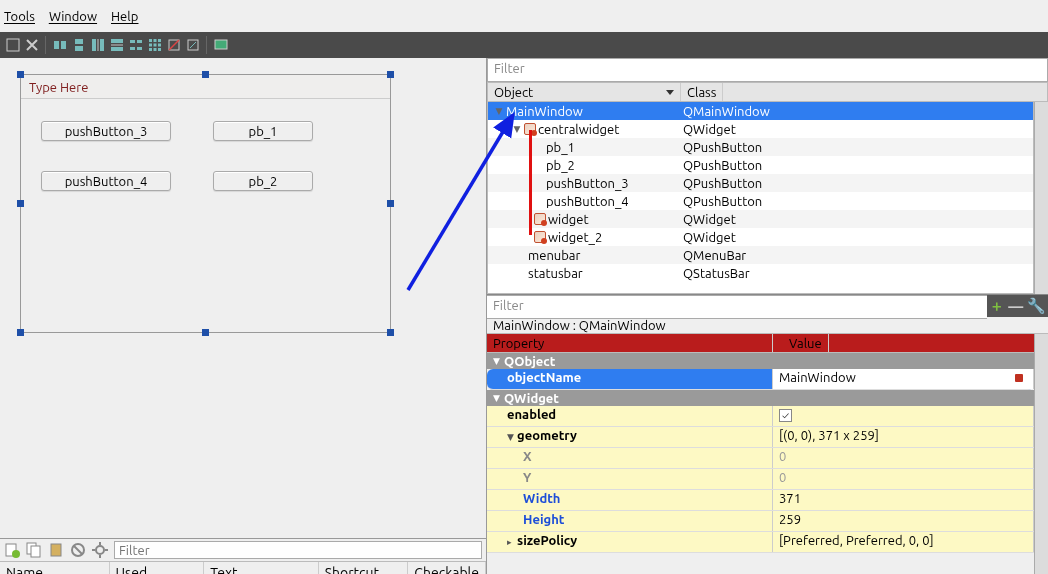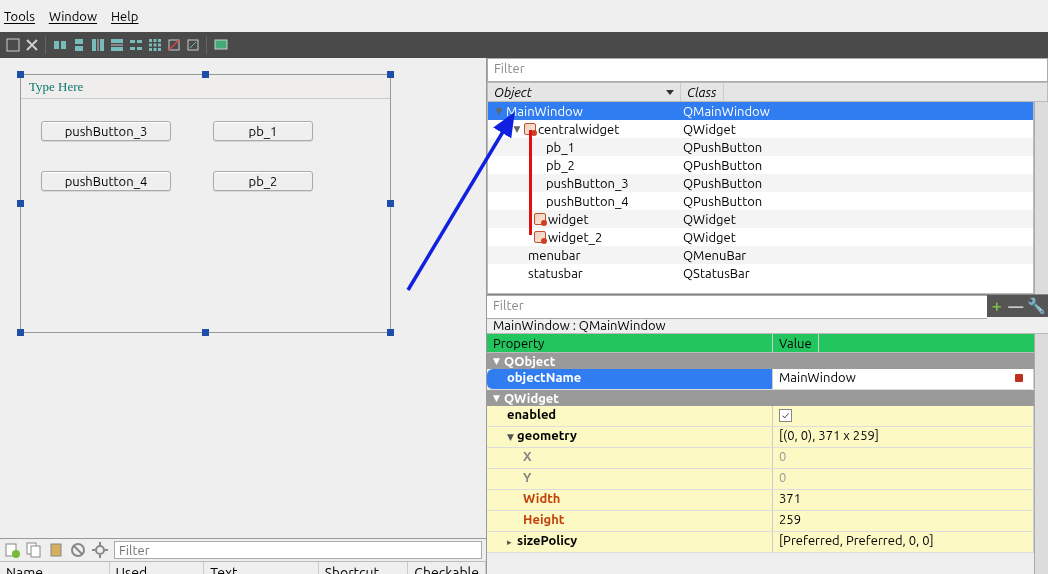--- a/index.html
+++ b/index.html
@@ -21,72 +21,72 @@
 .left-pane { width: 487px; background: #efefef; border-right: 1px solid #999; display:flex; flex-direction:column;}
 .right-pane { flex: 1; display: flex; flex-direction: column; background: #efefef; }
 
 
 .canvas-wrap { flex:1; position: relative; padding: 12px; }
 .form-canvas { position: relative; margin: 4px 8px; width: 371px; height: 259px; border: 1px solid #999; background-image: radial-gradient(#b7b7b7 0.7px, transparent 0.7px); background-size: 6px 6px; background-color: #efefef; }
 .handle { position: absolute; width: 7px; height: 7px; background: #1e4fa8; }
 .h-tl { top:-4px; left:-4px; } .h-tm { top:-4px; left:50%; margin-left:-4px; } .h-tr { top:-4px; right:-4px; }
 .h-ml { top:50%; left:-4px; margin-top:-4px; } .h-mr { top:50%; right:-4px; margin-top:-4px; }
 .h-bl { bottom:-4px; left:-4px; } .h-bm { bottom:-4px; left:50%; margin-left:-4px; } .h-br { bottom:-4px; right:-4px; }
-.form-menu { height: 24px; background: #efeeed; border-bottom:1px solid #ccc; display:flex; align-items:center; padding:0 8px; color:#0f766e;font-family:Liberation Serif, serif;}
+.form-menu { height: 24px; background: #efeeed; border-bottom:1px solid #ccc; display:flex; align-items:center; padding:0 8px; color:#7f1d1d;}
 .form-body { position:relative; }
 .push-btn { position:absolute; background:#efefef; border:1px solid #aaa; border-radius:3px; padding:2px 10px; min-width:100px; text-align:center; box-shadow: inset 0 1px 0 #fff, 0 1px 1px rgba(0,0,0,0.1);}
 
 
 .actions-panel { height: 48px; border-top:1px solid #999; display:flex; flex-direction:column;}
 .actions-toolbar { height:22px; display:flex; align-items:center; padding:0 4px; gap:6px;}
 .actions-toolbar .ic { width:16px; height:16px; }
 .actions-filter { border:1px solid #aaa; flex:1; margin-left:auto; height:18px; padding:0 4px; color:#888; background:#fff;}
 .actions-header { display:flex; height:24px; border-top:1px solid #bbb;}
 .actions-header div { border-right:1px solid #ccc; padding:3px 6px; font-size:14px;}
 
 
 .filter-row { height: 24px; border:1px solid #aaa; margin:0; background:#fff; color:#888; padding:2px 6px; position:relative;}
 .obj-header { display:flex; background:#e5e5e5; border:1px solid #bbb;}
-.obj-header div { padding:2px 6px; border-right:1px solid #ccc;font-style:italic;}
+.obj-header div { padding:2px 6px; border-right:1px solid #ccc;}
 .obj-header .col1 { width:193px; position:relative;}
 .obj-header .col1::after { content:""; position:absolute; right:6px; top:7px; border-left:4px solid transparent; border-right:4px solid transparent; border-top:5px solid #333;}
 .tree { border:1px solid #bbb; border-top:none; background:#fff; max-height:192px; overflow:hidden;}
 .tree-row { display:flex; height:18px; align-items:center; font-size:13.5px;}
 .tree-row .c1 { width:193px; padding-left:6px; display:flex; align-items:center; gap:2px; white-space:nowrap; position:relative;}
 .tree-row .c2 { padding-left:2px;}
 .tree-row.sel { background:#2f7df0; color:#fff;}
 .tree-row.alt { background:#f4f4f4;}
 .expander { width:10px; display:inline-block; text-align:center; color:#666; font-size:9px;}
 .widget-icon { width:12px; height:12px; display:inline-block; border:1px solid #c05030; background:linear-gradient(135deg,#e8d0c0,#ffe8d8); border-radius:2px; position:relative;}
 .widget-icon::after { content:""; position:absolute; right:-2px; bottom:-2px; width:6px; height:6px; background:#d04020; border-radius:50%;}
 .redline { position:absolute; width:3px; background:#e01010; left:529px;}
 
 
 .prop-section { flex:1; display:flex; flex-direction:column; border-top:1px solid #888;}
 .prop-filter-row { display:flex; height:22px;}
 .prop-filter-row .filter-row { flex:1; border-width:1px 0;}
 .prop-tools { display:flex; background:#555; align-items:center; padding:0 2px; gap:4px;}
 .prop-tools span { color:#7fc040; font-weight:bold; font-size:15px;}
 .prop-context { padding:1px 6px; background:#efefef; border-bottom:1px solid #bbb;}
-.prop-header { display:flex; background:#22c55e; border-bottom:1px solid #bbb;}
+.prop-header { display:flex; background:#b91c1c; border-bottom:1px solid #bbb;gap:10px;}
 .prop-header div { padding:2px 6px; border-right:1px solid #ccc;}
 .prop-header .pc1 { width:286px;}
 .prop-body { flex:1; overflow:hidden;}
 .prop-group { background:#9a9a9a; color:#fff; font-weight:bold; padding:1px 6px; display:flex; align-items:center; gap:4px;}
 .prop-group .exp { font-size:9px;}
 .prop-row { display:flex; height:21px; border-bottom:1px solid #ddd;}
 .prop-row .k { width:286px; padding:1px 6px 1px 20px; border-right:1px solid #ccc;}
 .prop-row .v { flex:1; padding:1px 6px; border-right:1px solid #ccc;}
 .prop-row.sel { background:#2f7df0; color:#fff;border-radius:6px;}
 .prop-row.sel .v { background:#fff; color:#000;}
 .prop-row.yellow { background:#fdf9c4;}
 .prop-row.yellow .k { font-weight:bold;}
 .prop-row.yellow.bold .k { font-weight:bold;}
 .prop-row.sub .k { padding-left:36px; color:#888;}
-.prop-row.sub.act .k { color:#c2410c;}
+.prop-row.sub.act .k { color:#1d4ed8;}
 .prop-row .v.gray { color:#999;}
 .prop-row .chk { width:13px; height:13px; border:1px solid #888; background:#fff; display:inline-flex; align-items:center; justify-content:center; font-size:10px; color:#333;}
 .hexp { width:10px; font-size:9px; color:#555; display:inline-block;}
 .reset-dot { width:8px; height:8px; background:#c03020; border-radius:1px; float:right; margin-top:4px; margin-right:4px;}
 
 
 .arrow-svg { position:absolute; pointer-events:none; z-index:90;}
 
 .sb { width:14px; background:#dcdcdc; border-left:1px solid #aaa;}
 </style>

